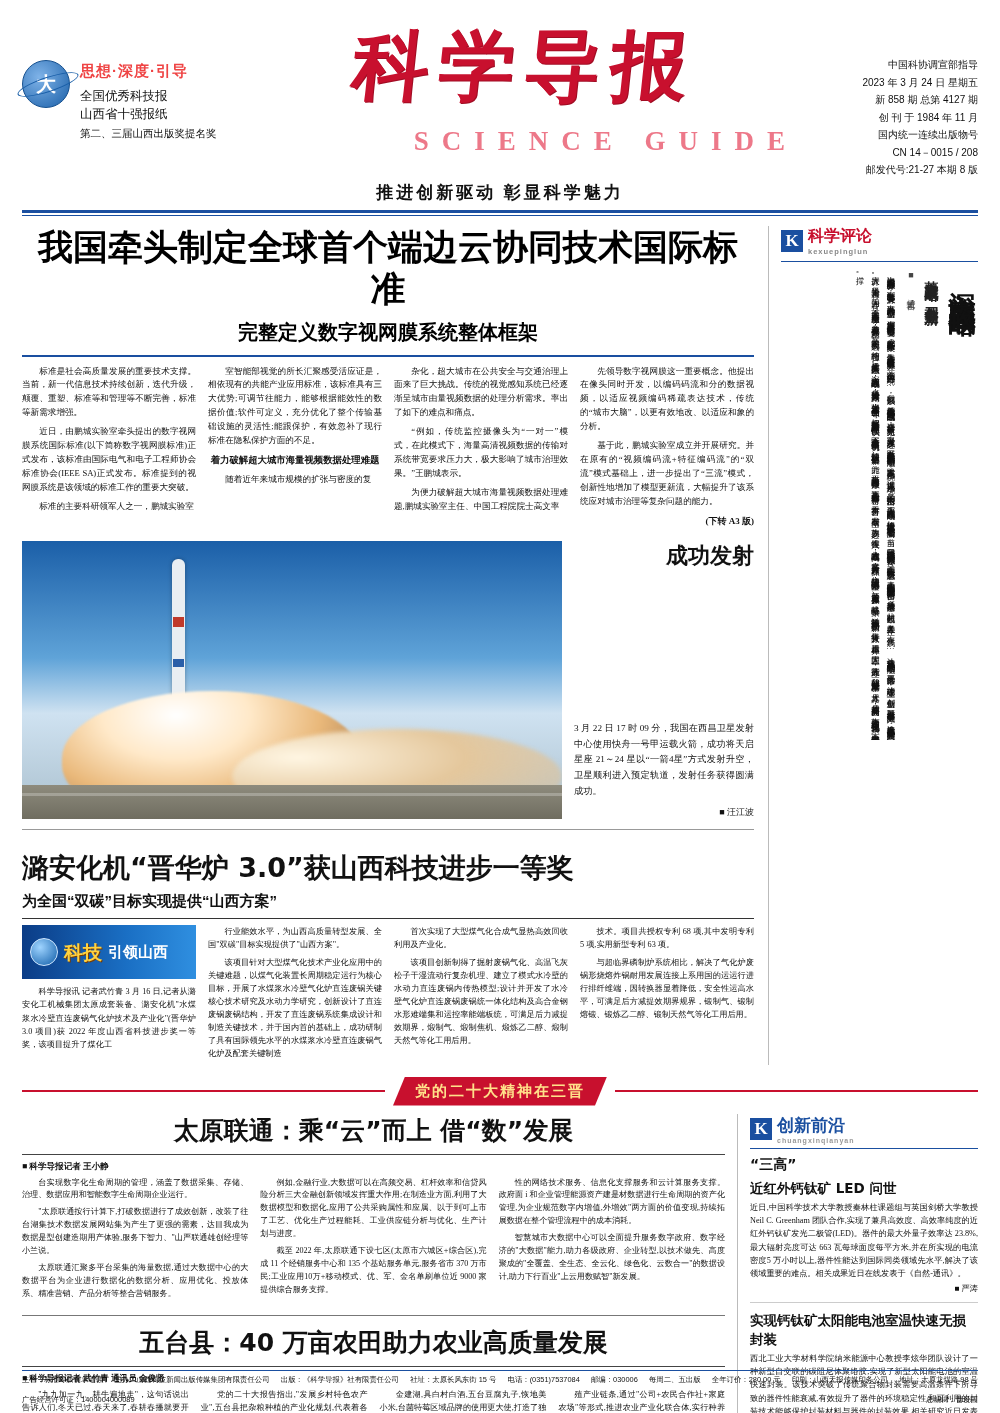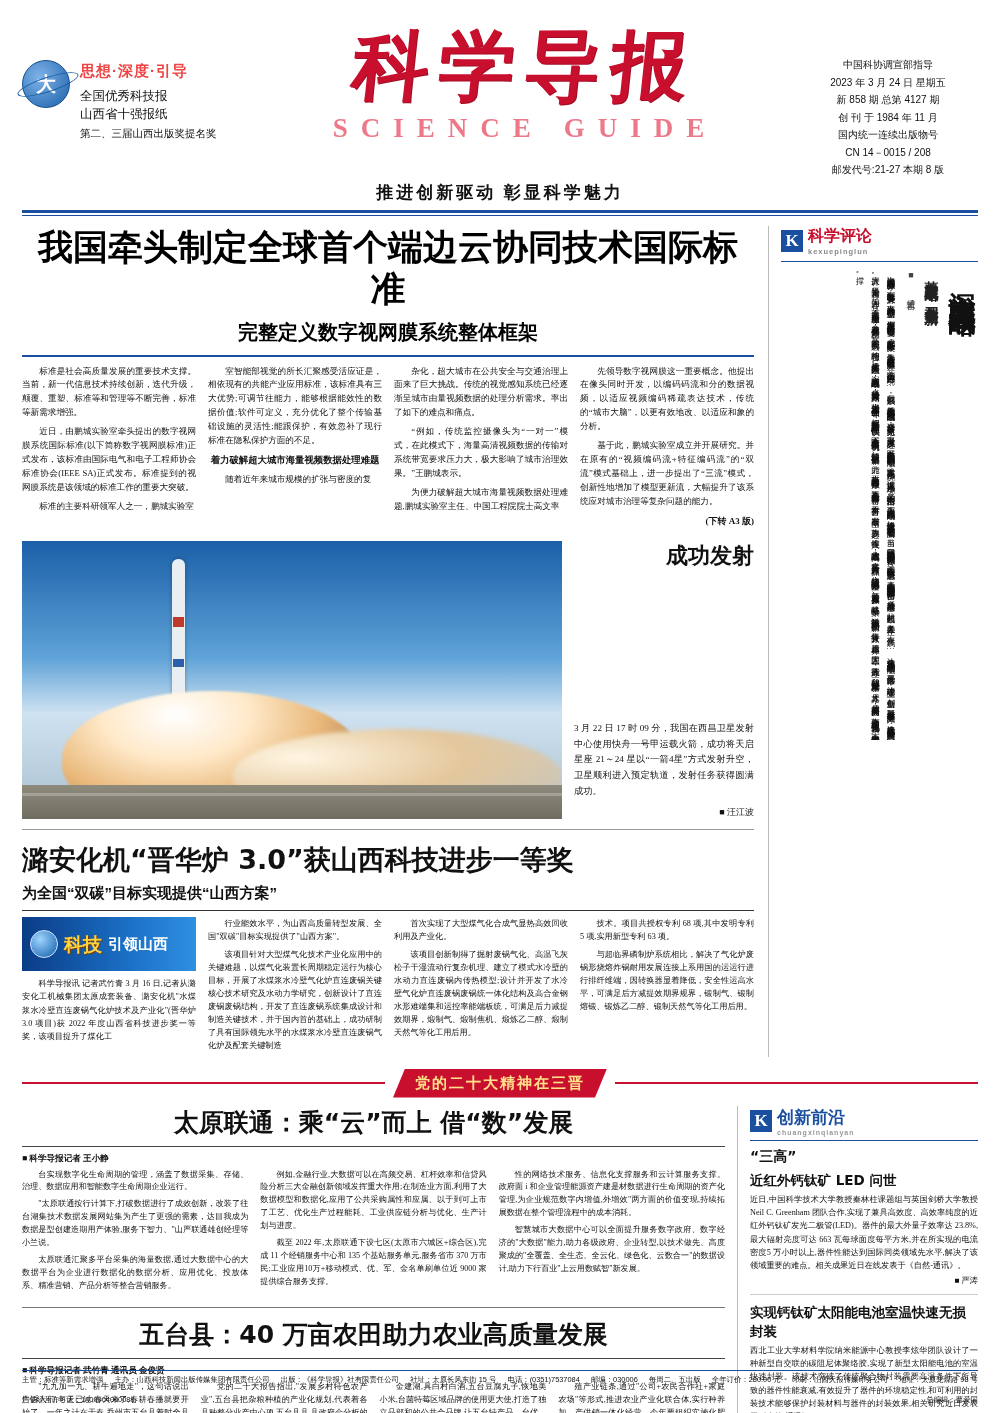--- a/index.html
+++ b/index.html
@@ -35,24 +35,24 @@
   .mh-center{flex:1;text-align:center;position:relative;}
   .mh-title{
     font-family:"DejaVu Serif",serif;
     font-size:76px;font-weight:bold;color:#c8102e;letter-spacing:10px;
     line-height:1.05;
     transform:skewX(-6deg);
     text-shadow:1px 1px 0 #a10d24;
   }
   .mh-title-en{
     font-family:"Liberation Serif",serif;
-    font-size:27px;letter-spacing:13px;color:#e74c62;margin-top:7px;
-    opacity:.75;font-weight:bold;
-  }
-  .mh-right{width:180px;text-align:center;font-size:10px;line-height:1.75;
+    font-size:27px;letter-spacing:13px;color:#e74c62;margin-top:20px;
+    opacity:.75;font-weight:bold;text-align:right;
+  }
+  .mh-right{width:180px;text-align:right;font-size:10px;line-height:1.75;
     font-family:"Liberation Sans","DejaVu Sans",sans-serif;padding-top:30px;}
   .mh-right div{white-space:nowrap;}
 
   .mh-motto{
     text-align:center;font-size:17px;letter-spacing:3px;margin-top:2px;
     font-family:"Liberation Sans","DejaVu Sans",sans-serif;font-weight:bold;
   }
   .rule-blue{height:3px;background:#1a4fa0;margin-top:6px;}
   .rule-blue2{height:1px;background:#1a4fa0;margin-top:2px;}
 
@@ -130,21 +130,21 @@
   .ground{position:absolute;left:0;bottom:0;width:100%;height:34px;background:linear-gradient(#8e8b7d,#6f6d60);}
   .ground:after{content:"";position:absolute;left:0;top:8px;width:100%;height:3px;background:rgba(255,255,255,.25);}
   .photo-caption-ttl{
     font-family:"DejaVu Sans",sans-serif;font-weight:bold;font-size:22px;text-align:right;
   }
   .cap-col{width:180px;display:flex;flex-direction:column;}
   .cap-body{font-size:9.2px;line-height:1.7;text-align:justify;margin-top:auto;}
   .cap-sign{font-size:9px;text-align:right;margin-top:7px;}
 
   
-  .sec2{margin-top:10px;border-top:1px solid #999;padding-top:12px;}
+  .sec2{margin-top:10px;border-top:1px solid #999;padding-top:20px;}
   .sec2-h1{font-family:"DejaVu Sans",sans-serif;font-weight:bold;font-size:27px;}
   .sec2-h2{font-family:"Liberation Sans",sans-serif;font-weight:bold;font-size:15px;margin-top:6px;}
   .sec2-rule{height:1px;background:#333;margin:7px 0 6px;}
   .sec2-cols{display:flex;gap:12px;}
   .sec2-col{flex:1;font-size:8.2px;line-height:1.6;text-align:justify;}
   .sec2-col p{margin:0 0 4px;text-indent:2em;}
   .kjbanner{
     width:100%;height:54px;background:linear-gradient(90deg,#0b3c86,#1a6fc4 60%,#2f8fe0);
     display:flex;align-items:center;gap:6px;padding:0 8px;box-sizing:border-box;margin-bottom:6px;
   }

